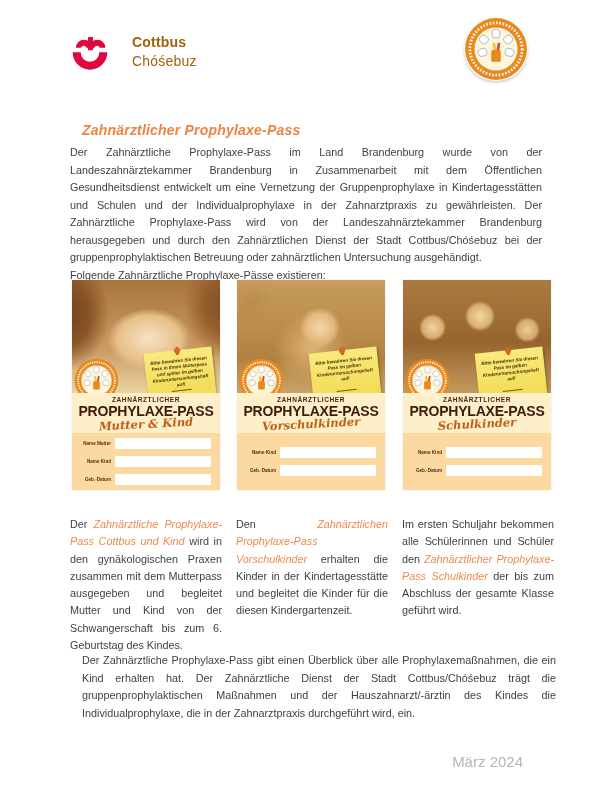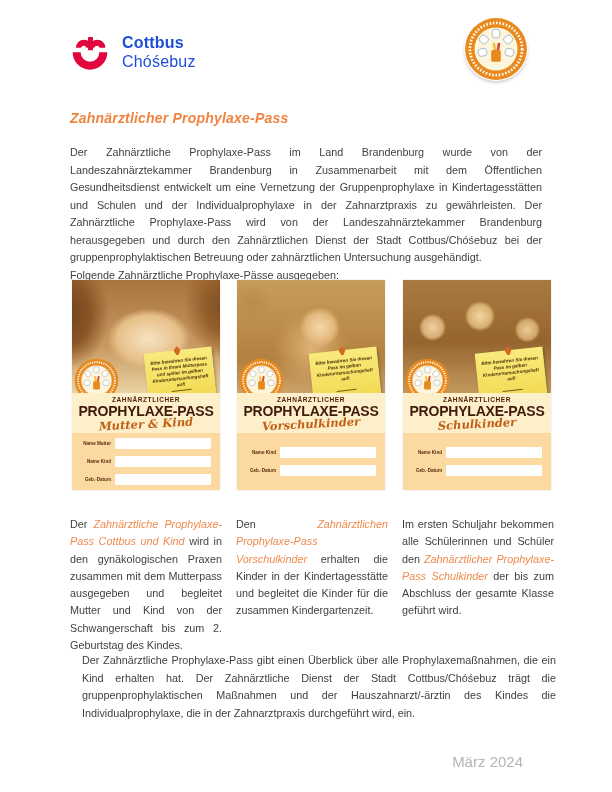--- a/index.html
+++ b/index.html
@@ -4,27 +4,27 @@
 <style>
   html,body{margin:0;padding:0;background:#888;}
   .page{
     position:relative;width:612px;height:792px;background:#ffffff;
     margin:0 auto;overflow:hidden;
     font-family:"Liberation Sans",sans-serif;color:#3f3f3f;
   }
   
   .logo{position:absolute;left:70px;top:27px;display:flex;align-items:flex-start;}
   .logo svg{display:block;}
-  .logo-text{margin-left:12px;margin-top:6px;line-height:19px;font-size:16px;color:#1d4ed8;}
+  .logo-text{margin-left:22px;margin-top:6px;line-height:19px;font-size:14px;color:#a16207;}
   .logo-text .l1{font-weight:bold;letter-spacing:.2px;}
   .logo-text .l2{font-weight:normal;letter-spacing:.2px;}
   .page-seal{position:absolute;left:464px;top:17px;width:64px;height:64px;border-radius:50%;
     box-shadow:0 2px 3px rgba(0,0,0,.18);}
   
-  .doc-title{position:absolute;left:70px;top:110px;margin:0;
+  .doc-title{position:absolute;left:70px;top:110px;margin:12px;
     font-size:14px;font-weight:bold;font-style:italic;color:#ef8442;letter-spacing:.2px;}
   .intro{position:absolute;left:70px;top:144px;width:472px;}
   .intro p{margin:0;font-size:10.8px;line-height:17.5px;text-align:justify;}
   .intro p.last{text-align:left;}
   .outro{position:absolute;left:82px;top:652px;width:474px;margin:0;
     font-size:10.8px;line-height:17.5px;text-align:justify;}
   .footer{position:absolute;top:753px;right:89px;font-size:15px;color:#b5b5b5;}
   
   .card{position:absolute;top:280px;width:148px;height:210px;background:#fdefca;overflow:hidden;
     box-shadow:0 0 1px rgba(0,0,0,.25);}
@@ -125,21 +125,21 @@
   <div class="page-seal">
     <svg width="64" height="64">
         <use href="#seal"></use>
       </svg>
   </div>
 
   <h1 class="doc-title">Zahnärztlicher Prophylaxe-Pass</h1>
 
   <div class="intro">
     <p>Der Zahnärztliche Prophylaxe-Pass im Land Brandenburg wurde von der Landeszahnärztekammer Brandenburg in Zusammenarbeit mit dem Öffentlichen Gesundheitsdienst entwickelt um eine Vernetzung der Gruppenprophylaxe in Kindertagesstätten und Schulen und der Individualprophylaxe in der Zahnarztpraxis zu gewährleisten. Der Zahnärztliche Prophylaxe-Pass wird von der Landeszahnärztekammer Brandenburg herausgegeben und durch den Zahnärztlichen Dienst der Stadt Cottbus/Chóśebuz bei der gruppenprophylaktischen Betreuung oder zahnärztlichen Untersuchung ausgehändigt.</p>
-    <p class="last">Folgende Zahnärztliche Prophylaxe-Pässe ausgegeben:</p>
+    <p class="last">Folgende Zahnärztliche Prophylaxe-Pässe existieren:</p>
   </div>
 
   <div class="card c1">
     <div class="photo photo-1"></div>
     <div class="note">Bitte bewahren Sie diesen Pass in Ihrem Mutterpass und später im gelben Kinderuntersuchungsheft auf!</div>
     <div class="card-seal">
       <svg width="45" height="45">
           <use href="#seal"></use>
         </svg>
     </div>
@@ -207,23 +207,23 @@
         <span class="flabel">Name Kind</span>
         <span class="fbox"></span>
       </div>
       <div class="frow">
         <span class="flabel">Geb.-Datum</span>
         <span class="fbox"></span>
       </div>
     </div>
   </div>
 
-  <p class="col c1"><span>Der </span><span class="hl">Zahnärztliche Prophylaxe-Pass Cottbus und Kind</span><span> wird in den gynäkologischen Praxen zusammen mit dem Mutterpass ausgegeben und begleitet Mutter und Kind von der Schwangerschaft bis zum 2. Geburtstag des Kindes.</span></p>
-
-  <p class="col c2"><span>Den </span><span class="hl">Zahnärztlichen Prophylaxe-Pass Vorschulkinder</span><span> erhalten die Kinder in der Kindertagesstätte und begleitet die Kinder für die zusammen Kindergartenzeit.</span></p>
+  <p class="col c1"><span>Der </span><span class="hl">Zahnärztliche Prophylaxe-Pass Cottbus und Kind</span><span> wird in den gynäkologischen Praxen zusammen mit dem Mutterpass ausgegeben und begleitet Mutter und Kind von der Schwangerschaft bis zum 6. Geburtstag des Kindes.</span></p>
+
+  <p class="col c2"><span>Den </span><span class="hl">Zahnärztlichen Prophylaxe-Pass Vorschulkinder</span><span> erhalten die Kinder in der Kindertagesstätte und begleitet die Kinder für die diesen Kindergartenzeit.</span></p>
 
   <p class="col c3"><span>Im ersten Schuljahr bekommen alle Schülerinnen und Schüler den </span><span class="hl">Zahnärztlicher Prophylaxe-Pass Schulkinder</span><span> der bis zum Abschluss der gesamte Klasse geführt wird.</span></p>
 
   <p class="outro">Der Zahnärztliche Prophylaxe-Pass gibt einen Überblick über alle Prophylaxemaßnahmen, die ein Kind erhalten hat. Der Zahnärztliche Dienst der Stadt Cottbus/Chóśebuz trägt die gruppenprophylaktischen Maßnahmen und der Hauszahnarzt/-ärztin des Kindes die Individualprophylaxe, die in der Zahnarztpraxis durchgeführt wird, ein.</p>
 
   <div class="footer">März 2024</div>
 
 </div>
 
 </body></html>

